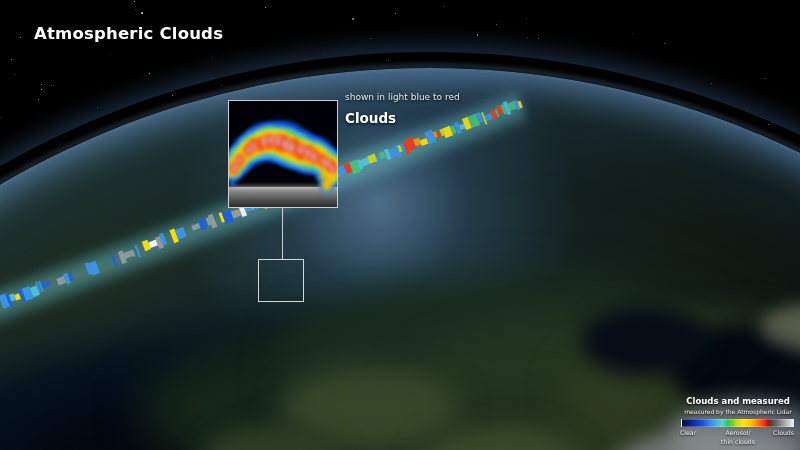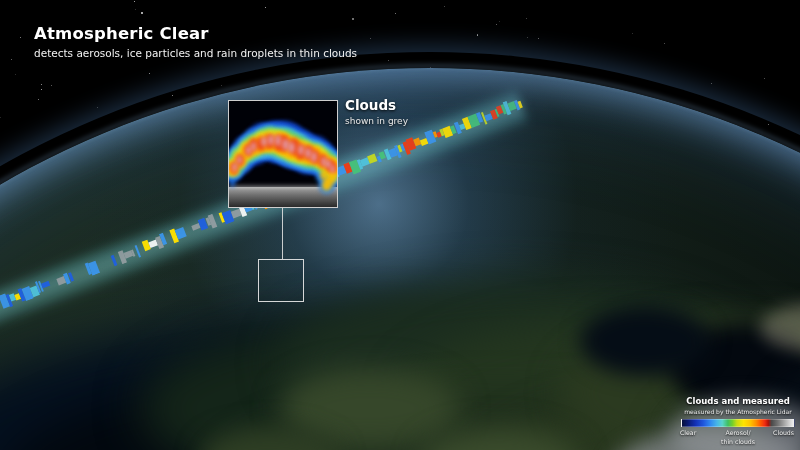--- a/index.html
+++ b/index.html
@@ -490,28 +490,27 @@
         <div class="blob" style="left:86%;top:75%;width:8%;height:10%;background:rgba(250,190,0,.92);z-index:6"></div>
         <div class="blob" style="left:0%;top:58%;width:11%;height:15%;background:rgba(40,120,230,.92);z-index:1"></div>
         <div class="blob" style="left:2%;top:62%;width:6%;height:8%;background:rgba(245,120,20,.95);z-index:6"></div>
         <div class="blob" style="left:1%;top:72%;width:5%;height:9%;background:rgba(30,110,225,.9);z-index:1"></div>
       </div>
     <div class="ground-haze"></div>
     <div class="ground"></div>
   </div>
 
   <div class="header">
-    <div class="h-title">Atmospheric Clear</div>
-    <div class="h-sub">detects aerosols, ice particles and rain droplets in thin clouds</div>
+    <div class="h-title">Atmospheric Clouds</div>
   </div>
 
   <div class="callouts">
+    <div class="c-sub">shown in light blue to red</div>
     <div class="c-gap"></div>
     <div class="c-title">Clouds</div>
-    <div class="c-sub">shown in grey</div>
   </div>
 
   <div class="legend">
     <div class="lg-title">Clouds and measured</div>
     <div class="lg-sub">measured by the Atmospheric Lidar</div>
     <div class="lg-bar"></div>
     <div class="lg-labels">
       <div class="lg-lab lg-clear">Clear</div>
       <div class="lg-lab lg-mid">
         <div>Aerosol/</div>

